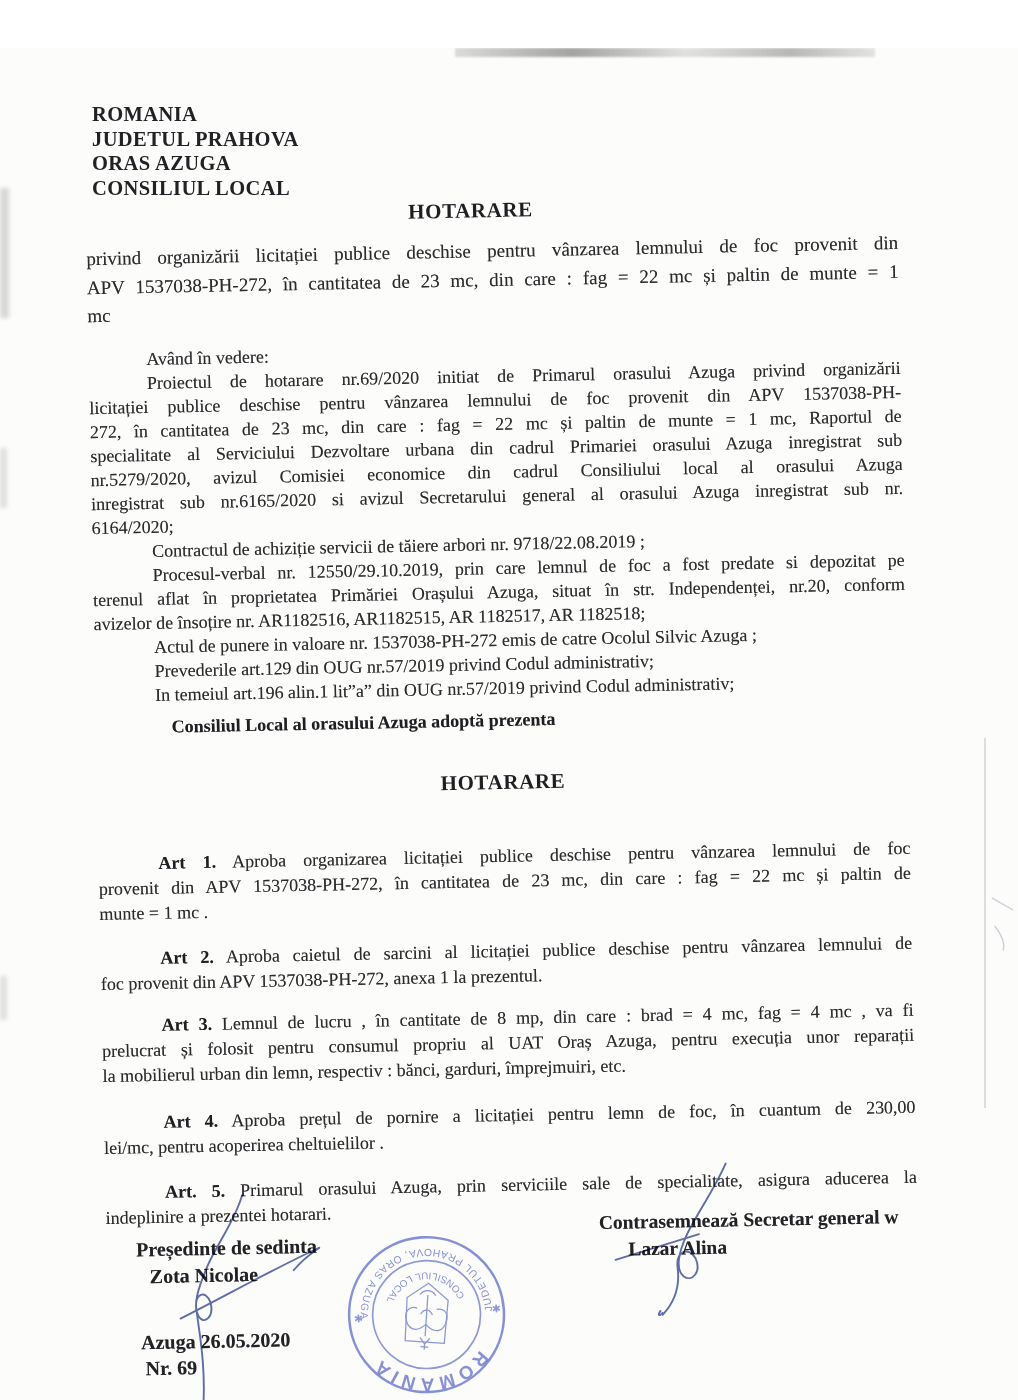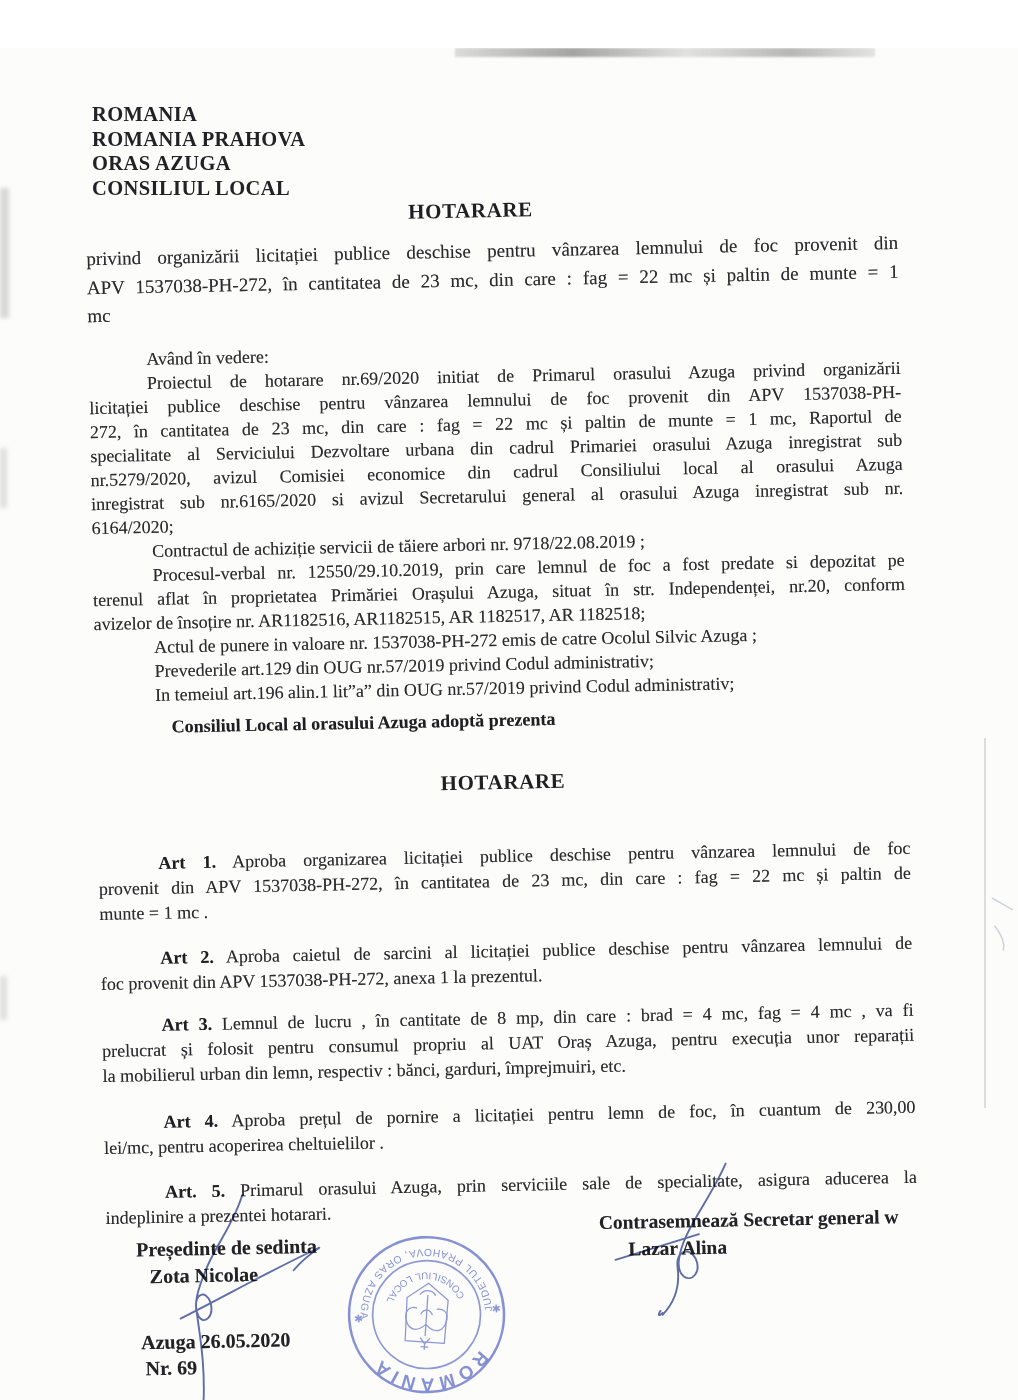--- a/index.html
+++ b/index.html
@@ -60,21 +60,21 @@
 <div class="page">
 
   <div class="artifact top-smear"></div>
   <div class="artifact left-smudge1"></div>
   <div class="artifact left-smudge2"></div>
   <div class="artifact left-smudge3"></div>
   <div class="artifact right-crease"></div>
 
   <header class="letterhead">
     <div>ROMANIA</div>
-    <div>ROMANIA PRAHOVA</div>
+    <div>JUDETUL PRAHOVA</div>
     <div>ORAS AZUGA</div>
     <div>CONSILIUL LOCAL</div>
   </header>
 
   <div class="tilt">
     <div class="col">
 
       <div class="title t1">HOTARARE</div>
 
       <div class="subtitle">

